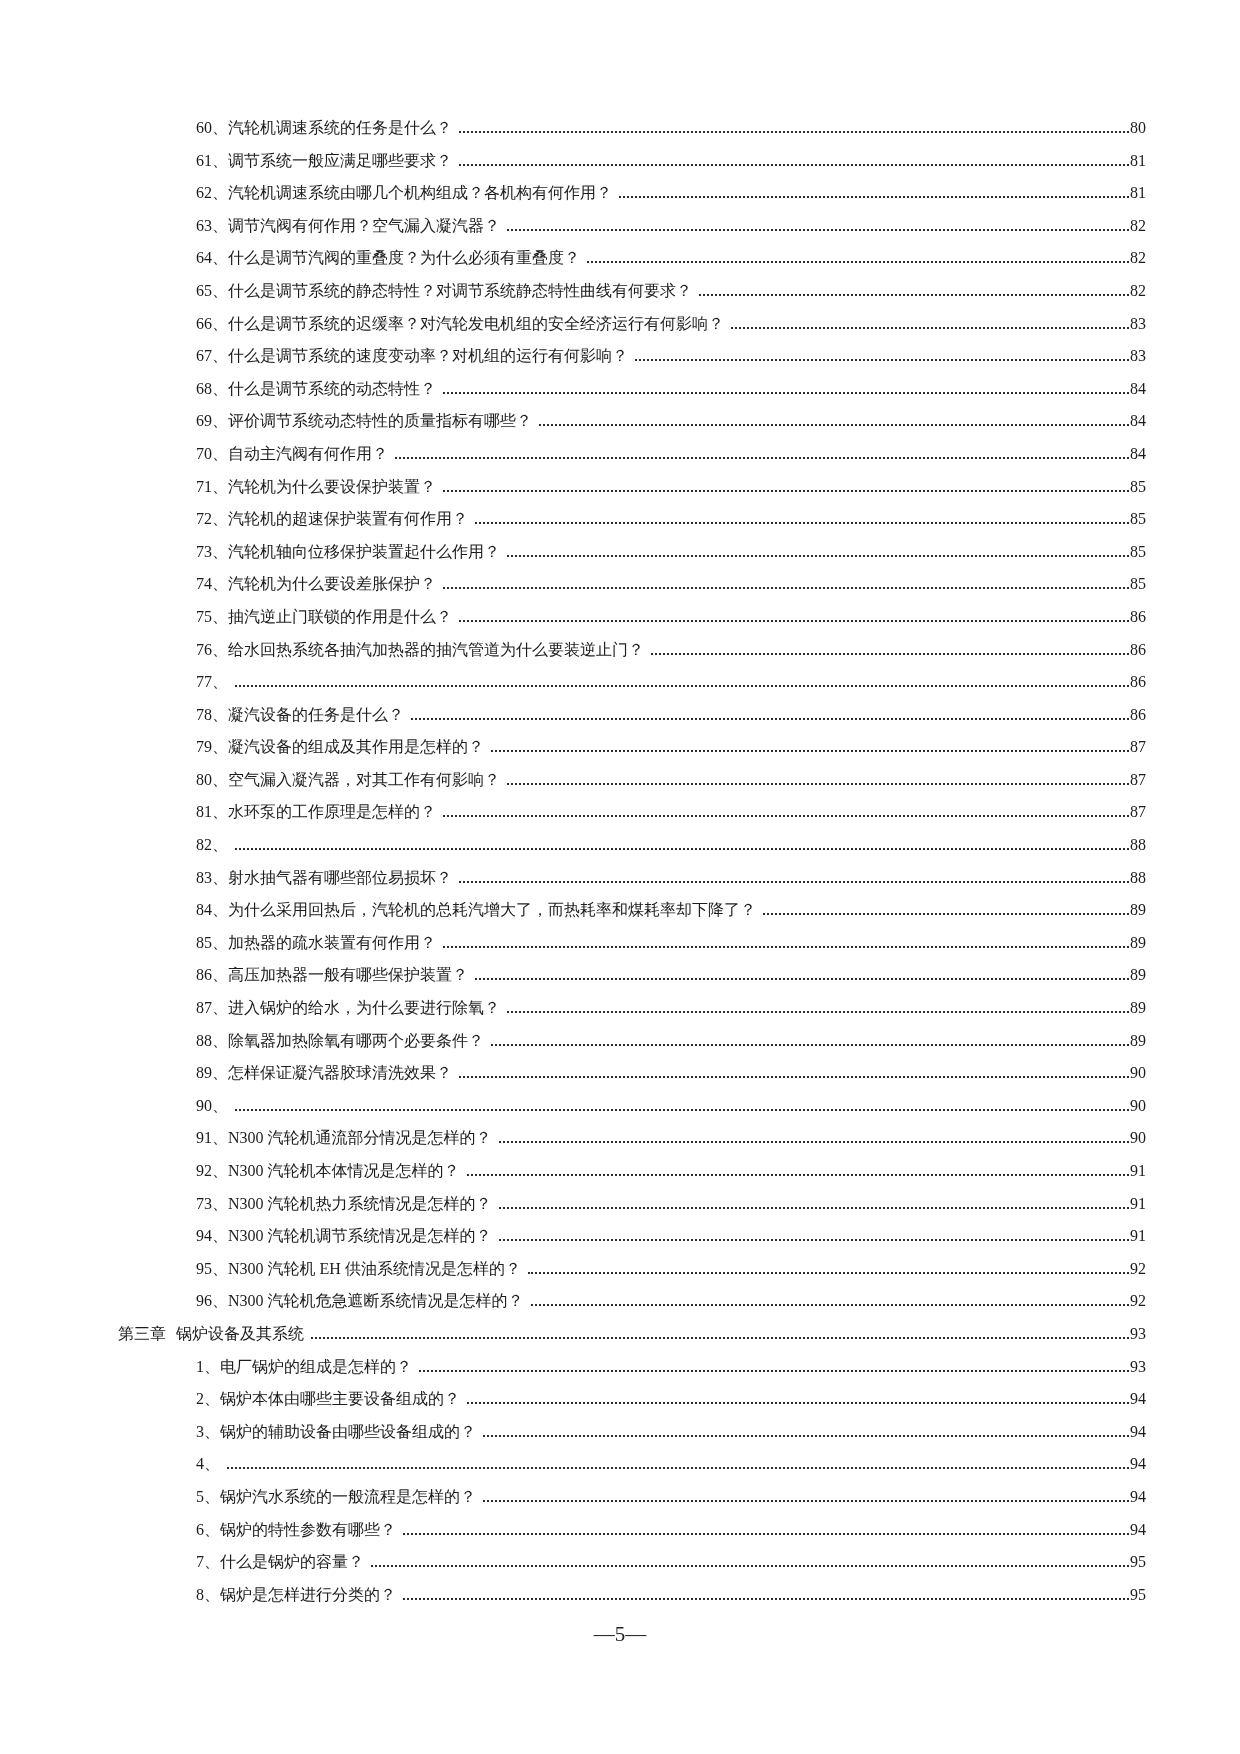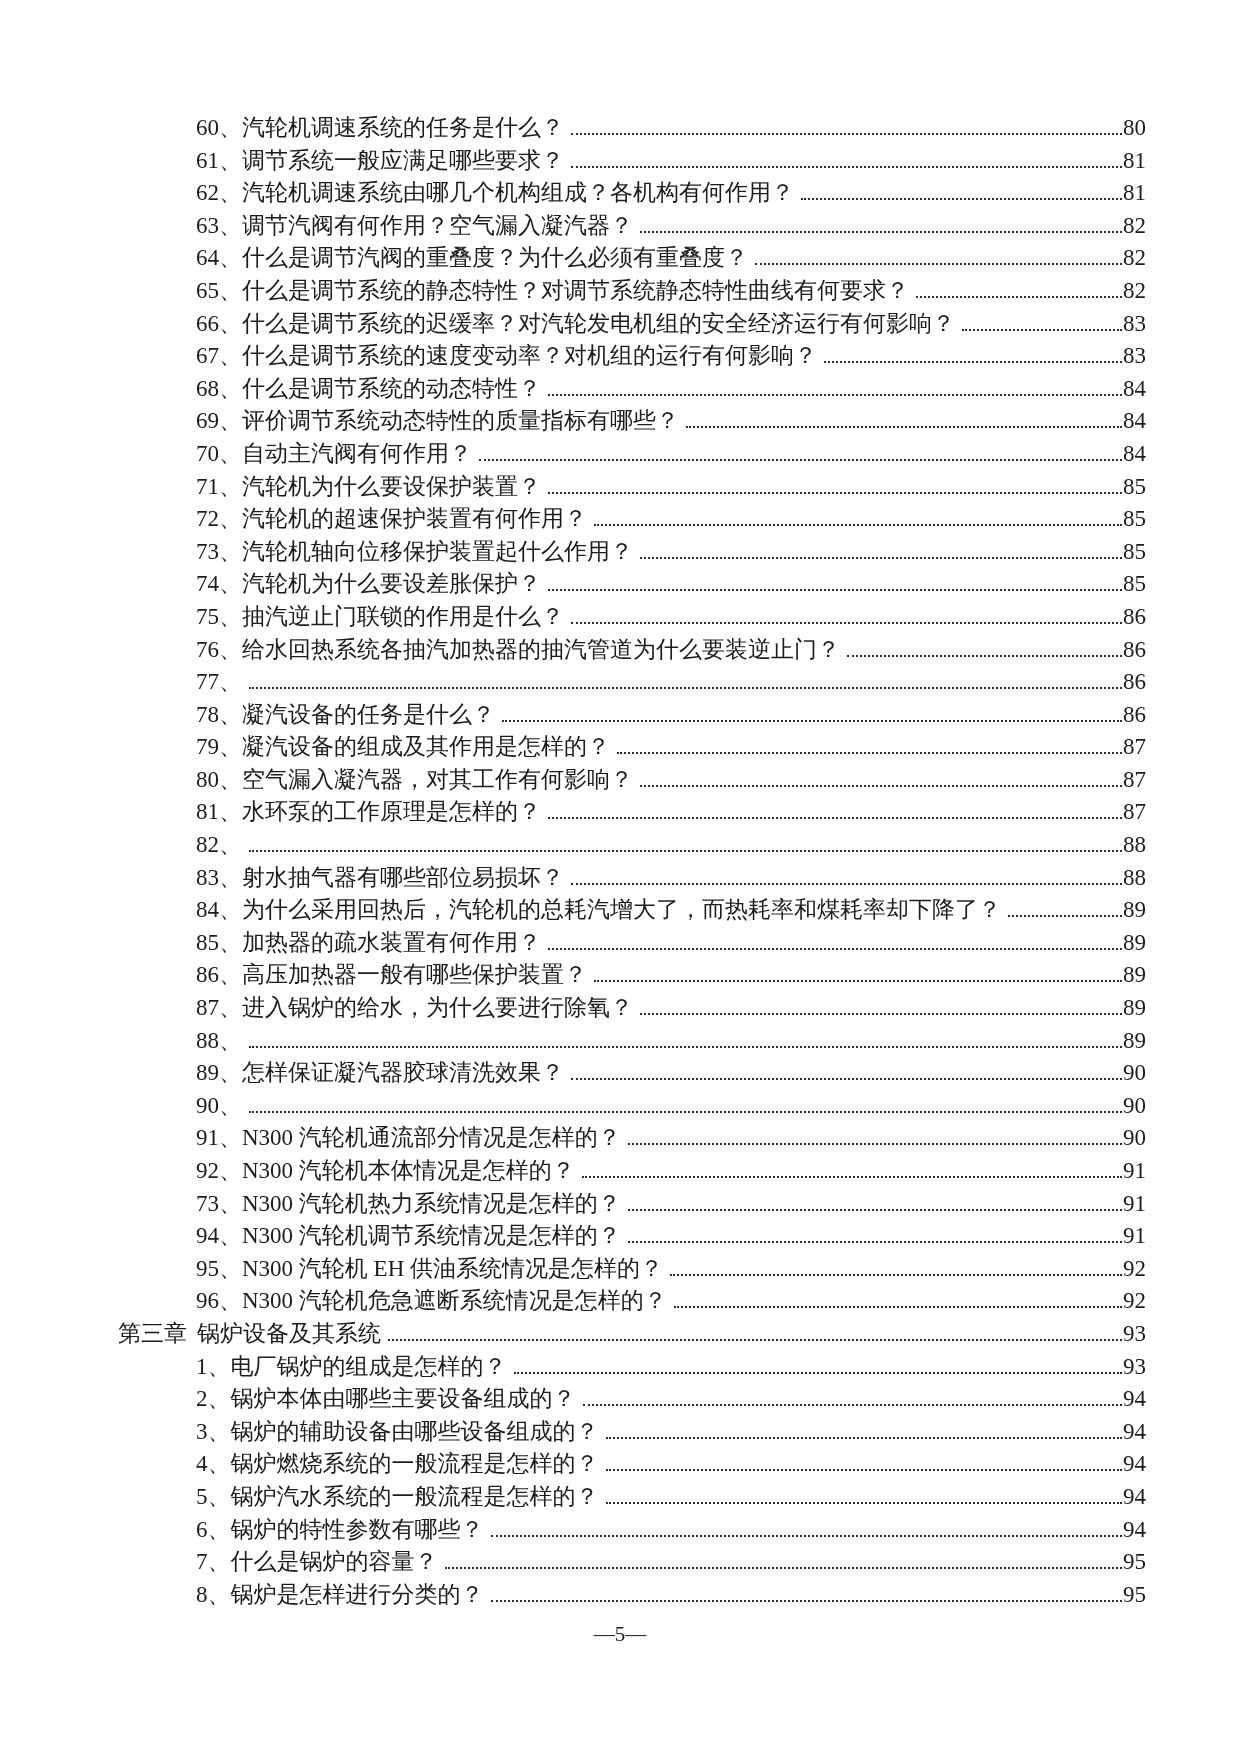--- a/index.html
+++ b/index.html
@@ -21,21 +21,21 @@
   .toc {
     position: absolute;
     top: 112px;
     left: 118px;
     right: 94px;
   }
   .toc-row {
     display: flex;
     align-items: baseline;
     height: 32.6px;
-    font-size: 23px;
+    font-size: 16px;
     white-space: nowrap;
   }
   .toc-row > span { line-height: 32.6px; }
   .toc-row.entry { padding-left: 78px; }
   .toc-row.chapter { padding-left: 0; justify-content: space-between; }
   .num { flex: 0 0 auto; }
   .chapter .num { margin-right: 10px; }
   .title { flex: 0 0 auto; }
   .leader {
     flex: 1 1 auto;
@@ -253,20 +253,21 @@
 
   <div class="toc-row entry">
     <span class="num">87、</span>
     <span class="title">进入锅炉的给水，为什么要进行除氧？</span>
     <span class="leader"></span>
     <span class="pagenum">89</span>
   </div>
 
   <div class="toc-row entry">
     <span class="num">88、</span>
+    <span class="title">除氧器加热除氧有哪两个必要条件？</span>
     <span class="leader"></span>
     <span class="pagenum">89</span>
   </div>
 
   <div class="toc-row entry">
     <span class="num">89、</span>
     <span class="title">怎样保证凝汽器胶球清洗效果？</span>
     <span class="leader"></span>
     <span class="pagenum">90</span>
   </div>
@@ -342,21 +343,20 @@
 
   <div class="toc-row entry">
     <span class="num">3、</span>
     <span class="title">锅炉的辅助设备由哪些设备组成的？</span>
     <span class="leader"></span>
     <span class="pagenum">94</span>
   </div>
 
   <div class="toc-row entry">
     <span class="num">4、</span>
-    <span class="title">锅炉燃烧系统的一般流程是怎样的？</span>
     <span class="leader"></span>
     <span class="pagenum">94</span>
   </div>
 
   <div class="toc-row entry">
     <span class="num">5、</span>
     <span class="title">锅炉汽水系统的一般流程是怎样的？</span>
     <span class="leader"></span>
     <span class="pagenum">94</span>
   </div>

